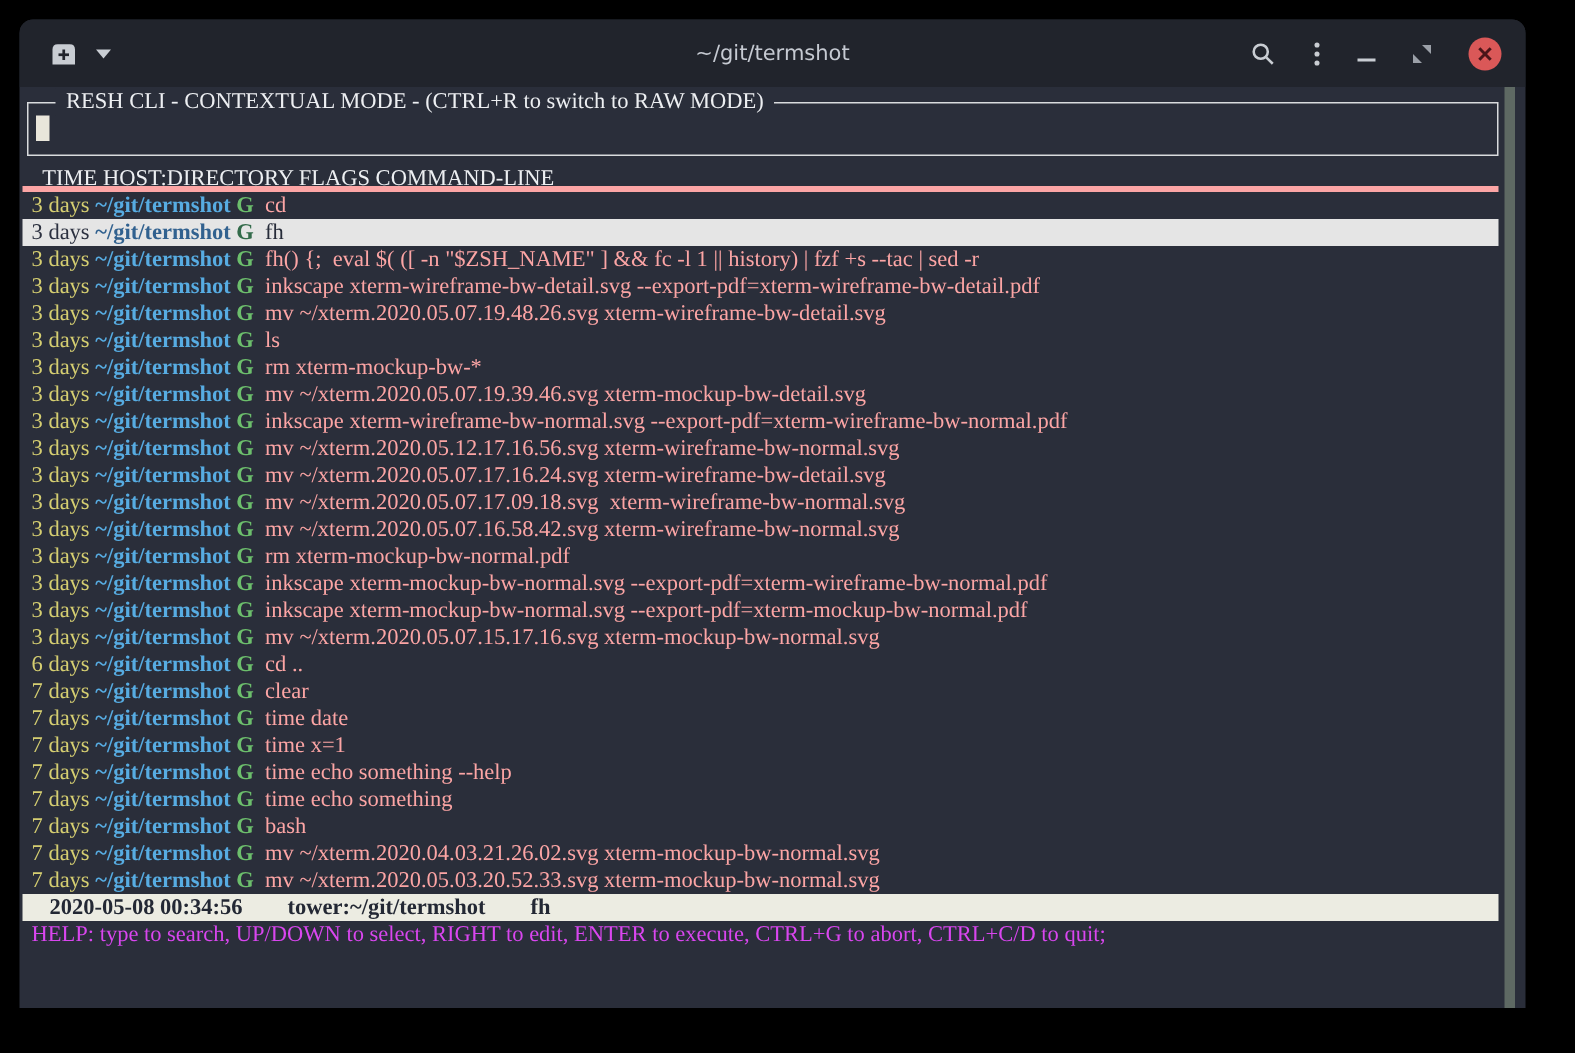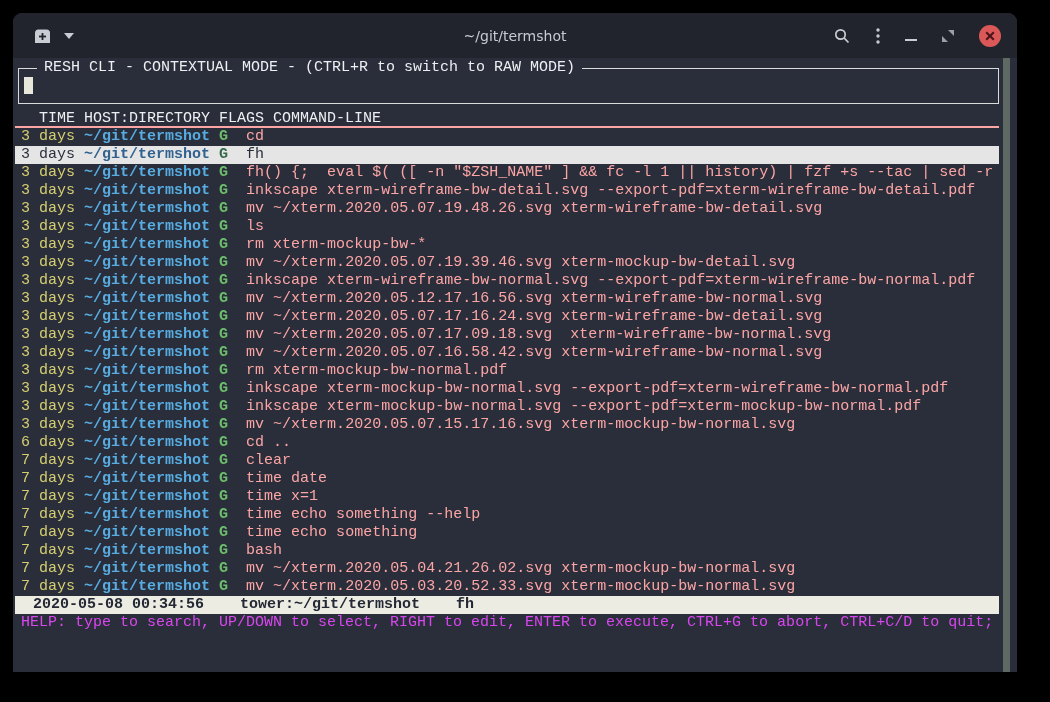--- a/index.html
+++ b/index.html
@@ -18,33 +18,33 @@
   .tb-btn{display:flex;align-items:center;justify-content:center;cursor:default;}
   .chev{width:0;height:0;border-left:5px solid transparent;border-right:5px solid transparent;
         border-top:6px solid #C9CDD3;}
   .minimize{width:12px;height:2px;background:#C9CDD3;margin-top:8px;}
   .closebtn{width:22px;height:22px;border-radius:50%;background:#DA5858;
             display:flex;align-items:center;justify-content:center;}
   .closebtn svg{display:block;}
 
   
   .term{position:absolute;top:45px;left:2px;right:18px;bottom:0;background:#2A2E3A;
-        font-family:Liberation Mono, monospace;font-size:15px;line-height:18px;
+        font-family:Liberation Serif, serif;font-size:15px;line-height:18px;
         color:#E9EBEE;}
   .scrollbar{position:absolute;top:45px;bottom:0;right:7px;width:7px;background:#5E6963;}
 
   .searchbox{position:absolute;top:10px;left:3px;right:0;height:34px;
              border:1px solid #D9DBDD;}
   .searchbox .boxlabel{position:absolute;top:-10px;left:18px;background:#2A2E3A;
              padding:0 7px;color:#EDEFF2;white-space:pre;}
   .cursor{position:absolute;left:5px;top:8px;width:9px;height:17px;background:#E9E6DB;}
 
   .rows{position:absolute;top:52px;left:0;right:0;}
   .row{height:18px;white-space:pre;overflow:hidden;padding-left:6px;box-sizing:border-box;}
-  .thead{border-bottom:2px solid #fca5a5;color:#EDEFF2;}
+  .thead{border-bottom:4px solid #fca5a5;color:#EDEFF2;}
   .time{color:#D5CE71;}
   .dir{color:#57ACE2;font-weight:bold;}
   .flag{color:#6CBE6C;font-weight:bold;}
   .cmd{color:#fca5a5;}
   .row.selected{background:#e5e5e5;}
   .row.selected .time{color:#2B303F;}
   .row.selected .dir{color:#31618F;}
   .row.selected .flag{color:#336B4A;}
   .row.selected .cmd{color:#262B39;}
 
@@ -134,21 +134,21 @@
         <div class="row"><span class="time">3 days</span><span> </span><span class="dir">~/git/termshot</span><span> </span><span class="flag">G</span><span>  </span><span class="cmd">inkscape xterm-mockup-bw-normal.svg --export-pdf=xterm-wireframe-bw-normal.pdf</span></div>
         <div class="row"><span class="time">3 days</span><span> </span><span class="dir">~/git/termshot</span><span> </span><span class="flag">G</span><span>  </span><span class="cmd">inkscape xterm-mockup-bw-normal.svg --export-pdf=xterm-mockup-bw-normal.pdf</span></div>
         <div class="row"><span class="time">3 days</span><span> </span><span class="dir">~/git/termshot</span><span> </span><span class="flag">G</span><span>  </span><span class="cmd">mv ~/xterm.2020.05.07.15.17.16.svg xterm-mockup-bw-normal.svg</span></div>
         <div class="row"><span class="time">6 days</span><span> </span><span class="dir">~/git/termshot</span><span> </span><span class="flag">G</span><span>  </span><span class="cmd">cd ..</span></div>
         <div class="row"><span class="time">7 days</span><span> </span><span class="dir">~/git/termshot</span><span> </span><span class="flag">G</span><span>  </span><span class="cmd">clear</span></div>
         <div class="row"><span class="time">7 days</span><span> </span><span class="dir">~/git/termshot</span><span> </span><span class="flag">G</span><span>  </span><span class="cmd">time date</span></div>
         <div class="row"><span class="time">7 days</span><span> </span><span class="dir">~/git/termshot</span><span> </span><span class="flag">G</span><span>  </span><span class="cmd">time x=1</span></div>
         <div class="row"><span class="time">7 days</span><span> </span><span class="dir">~/git/termshot</span><span> </span><span class="flag">G</span><span>  </span><span class="cmd">time echo something --help</span></div>
         <div class="row"><span class="time">7 days</span><span> </span><span class="dir">~/git/termshot</span><span> </span><span class="flag">G</span><span>  </span><span class="cmd">time echo something</span></div>
         <div class="row"><span class="time">7 days</span><span> </span><span class="dir">~/git/termshot</span><span> </span><span class="flag">G</span><span>  </span><span class="cmd">bash</span></div>
-        <div class="row"><span class="time">7 days</span><span> </span><span class="dir">~/git/termshot</span><span> </span><span class="flag">G</span><span>  </span><span class="cmd">mv ~/xterm.2020.05.04.21.26.02.svg xterm-mockup-bw-normal.svg</span></div>
+        <div class="row"><span class="time">7 days</span><span> </span><span class="dir">~/git/termshot</span><span> </span><span class="flag">G</span><span>  </span><span class="cmd">mv ~/xterm.2020.04.03.21.26.02.svg xterm-mockup-bw-normal.svg</span></div>
         <div class="row"><span class="time">7 days</span><span> </span><span class="dir">~/git/termshot</span><span> </span><span class="flag">G</span><span>  </span><span class="cmd">mv ~/xterm.2020.05.03.20.52.33.svg xterm-mockup-bw-normal.svg</span></div>
         <div class="statusbar"><span>2020-05-08 00:34:56</span><span class="gap"></span><span>tower:~/git/termshot</span><span class="gap"></span><span>fh</span></div>
         <div class="helpline">HELP: type to search, UP/DOWN to select, RIGHT to edit, ENTER to execute, CTRL+G to abort, CTRL+C/D to quit;</div>
       </div>
 
   </div>
 
   <div class="scrollbar"></div>
 </div>
 

